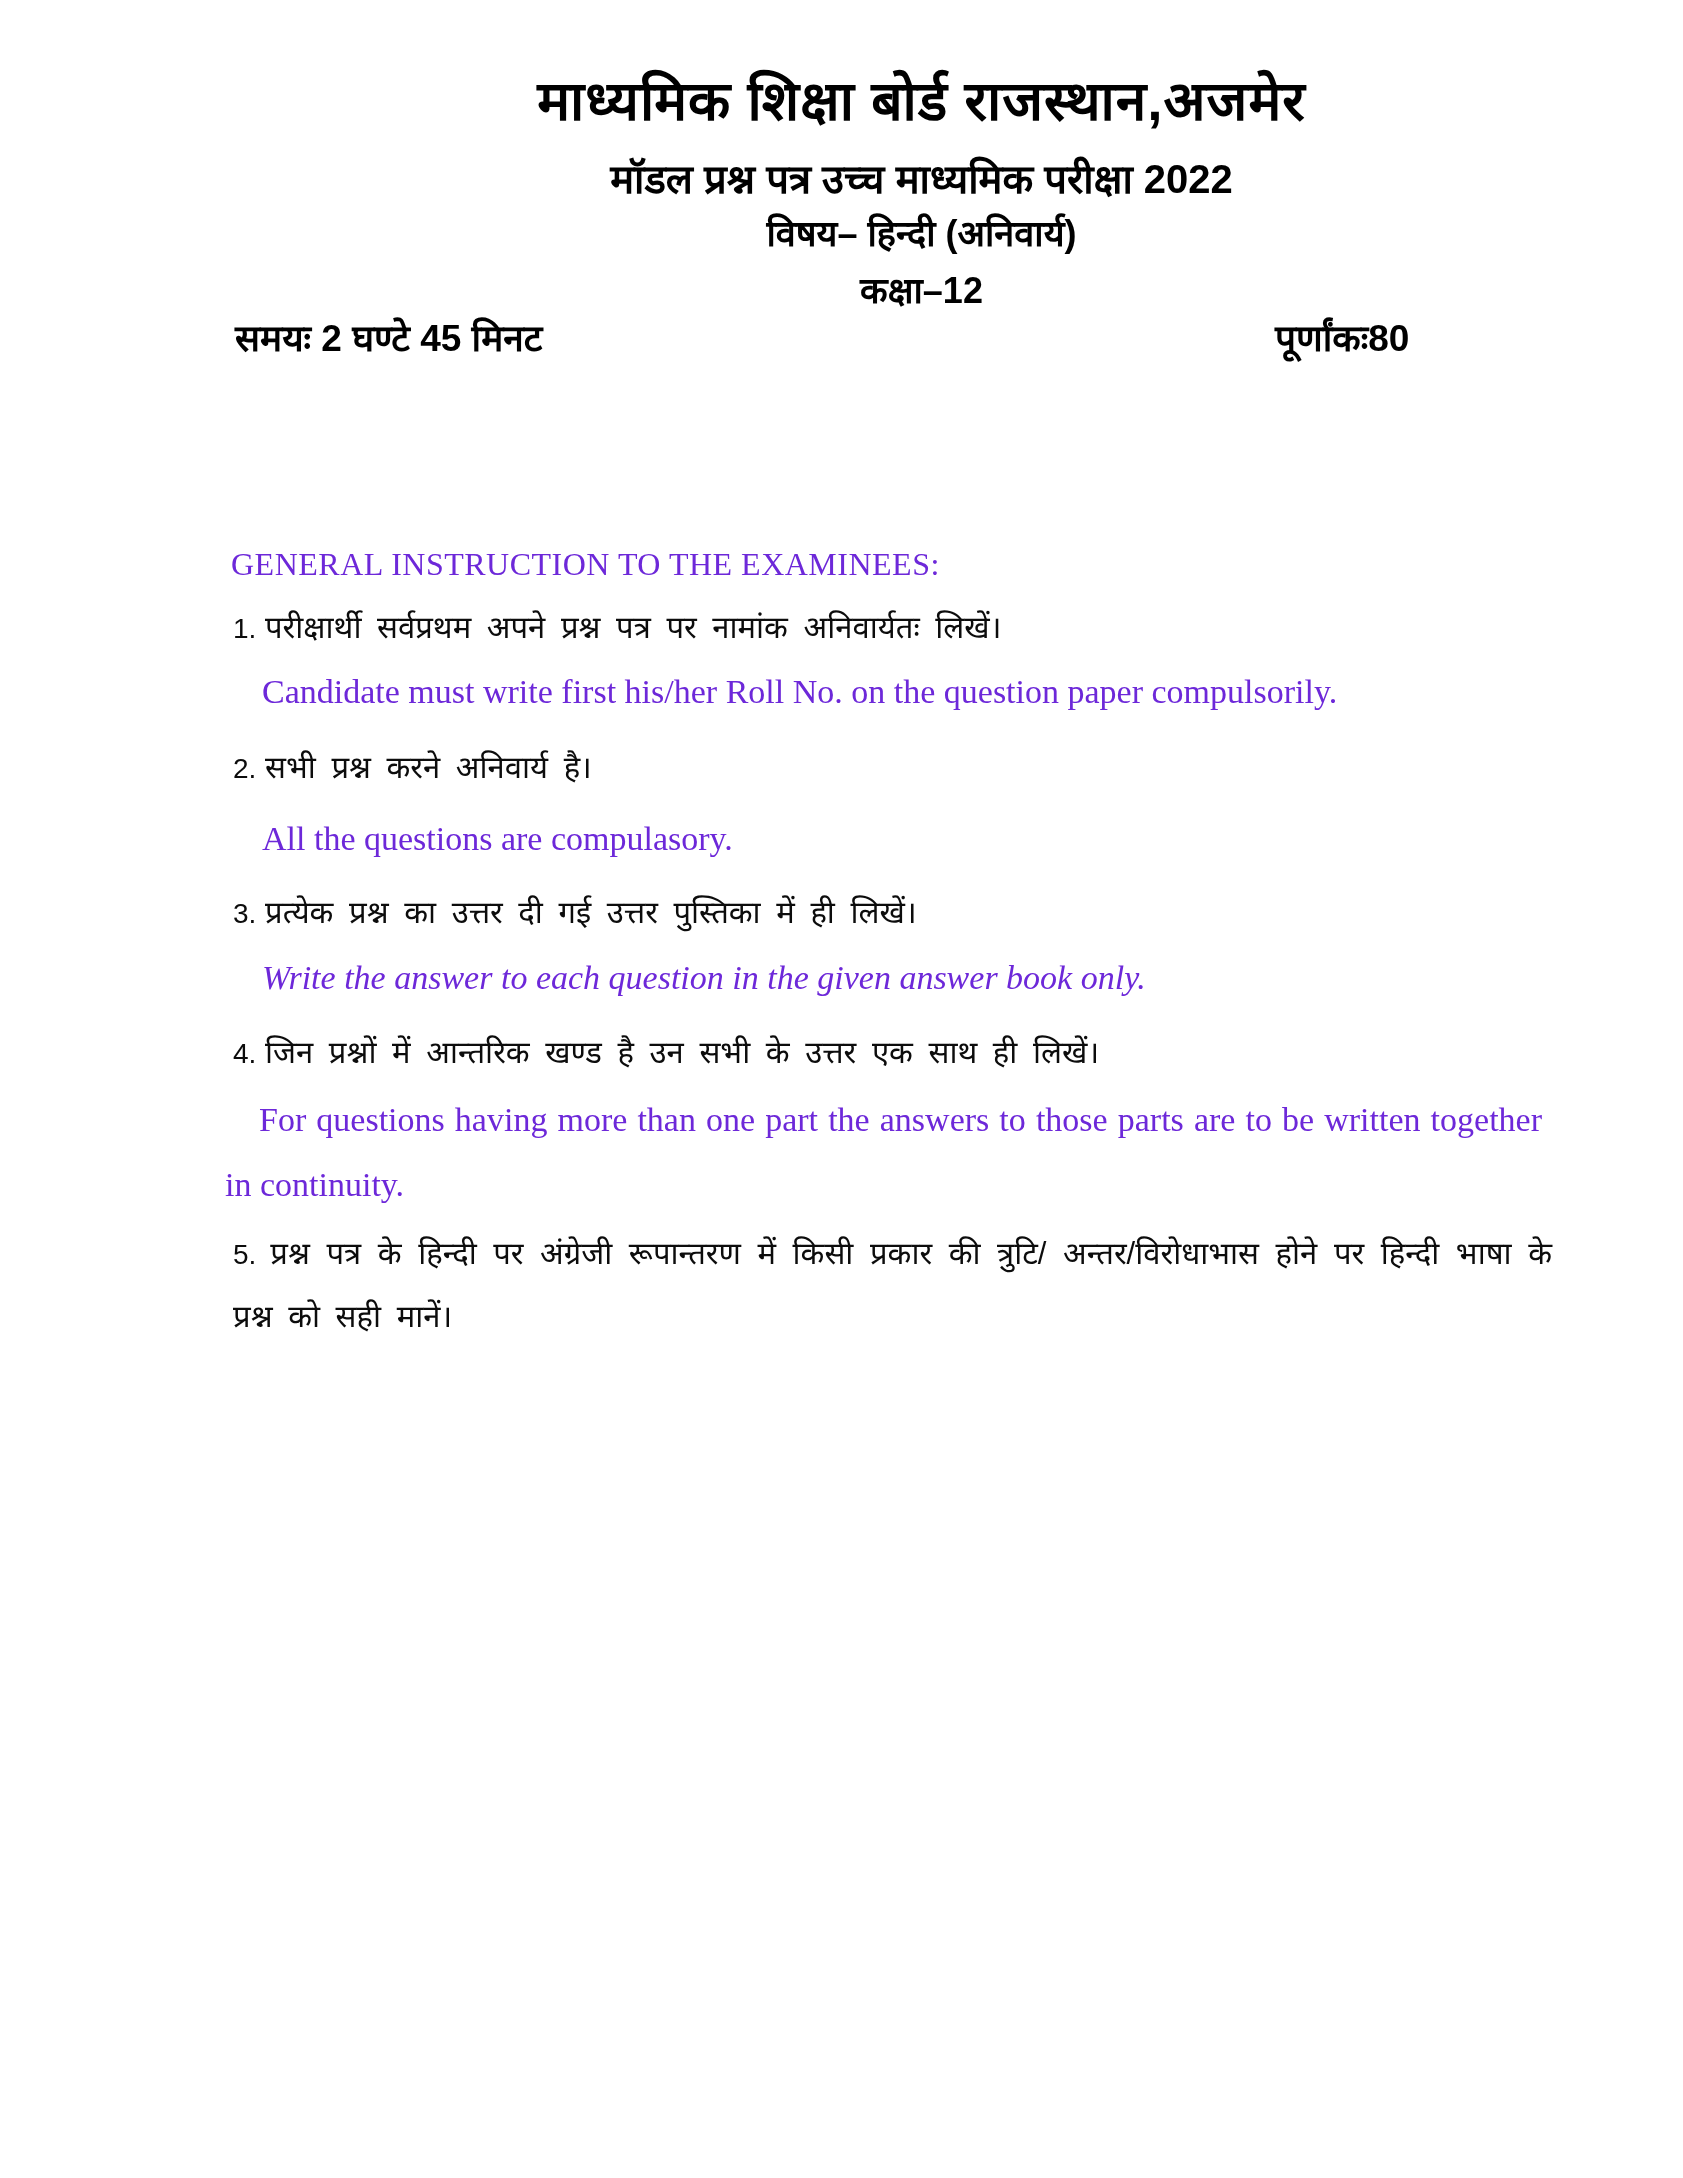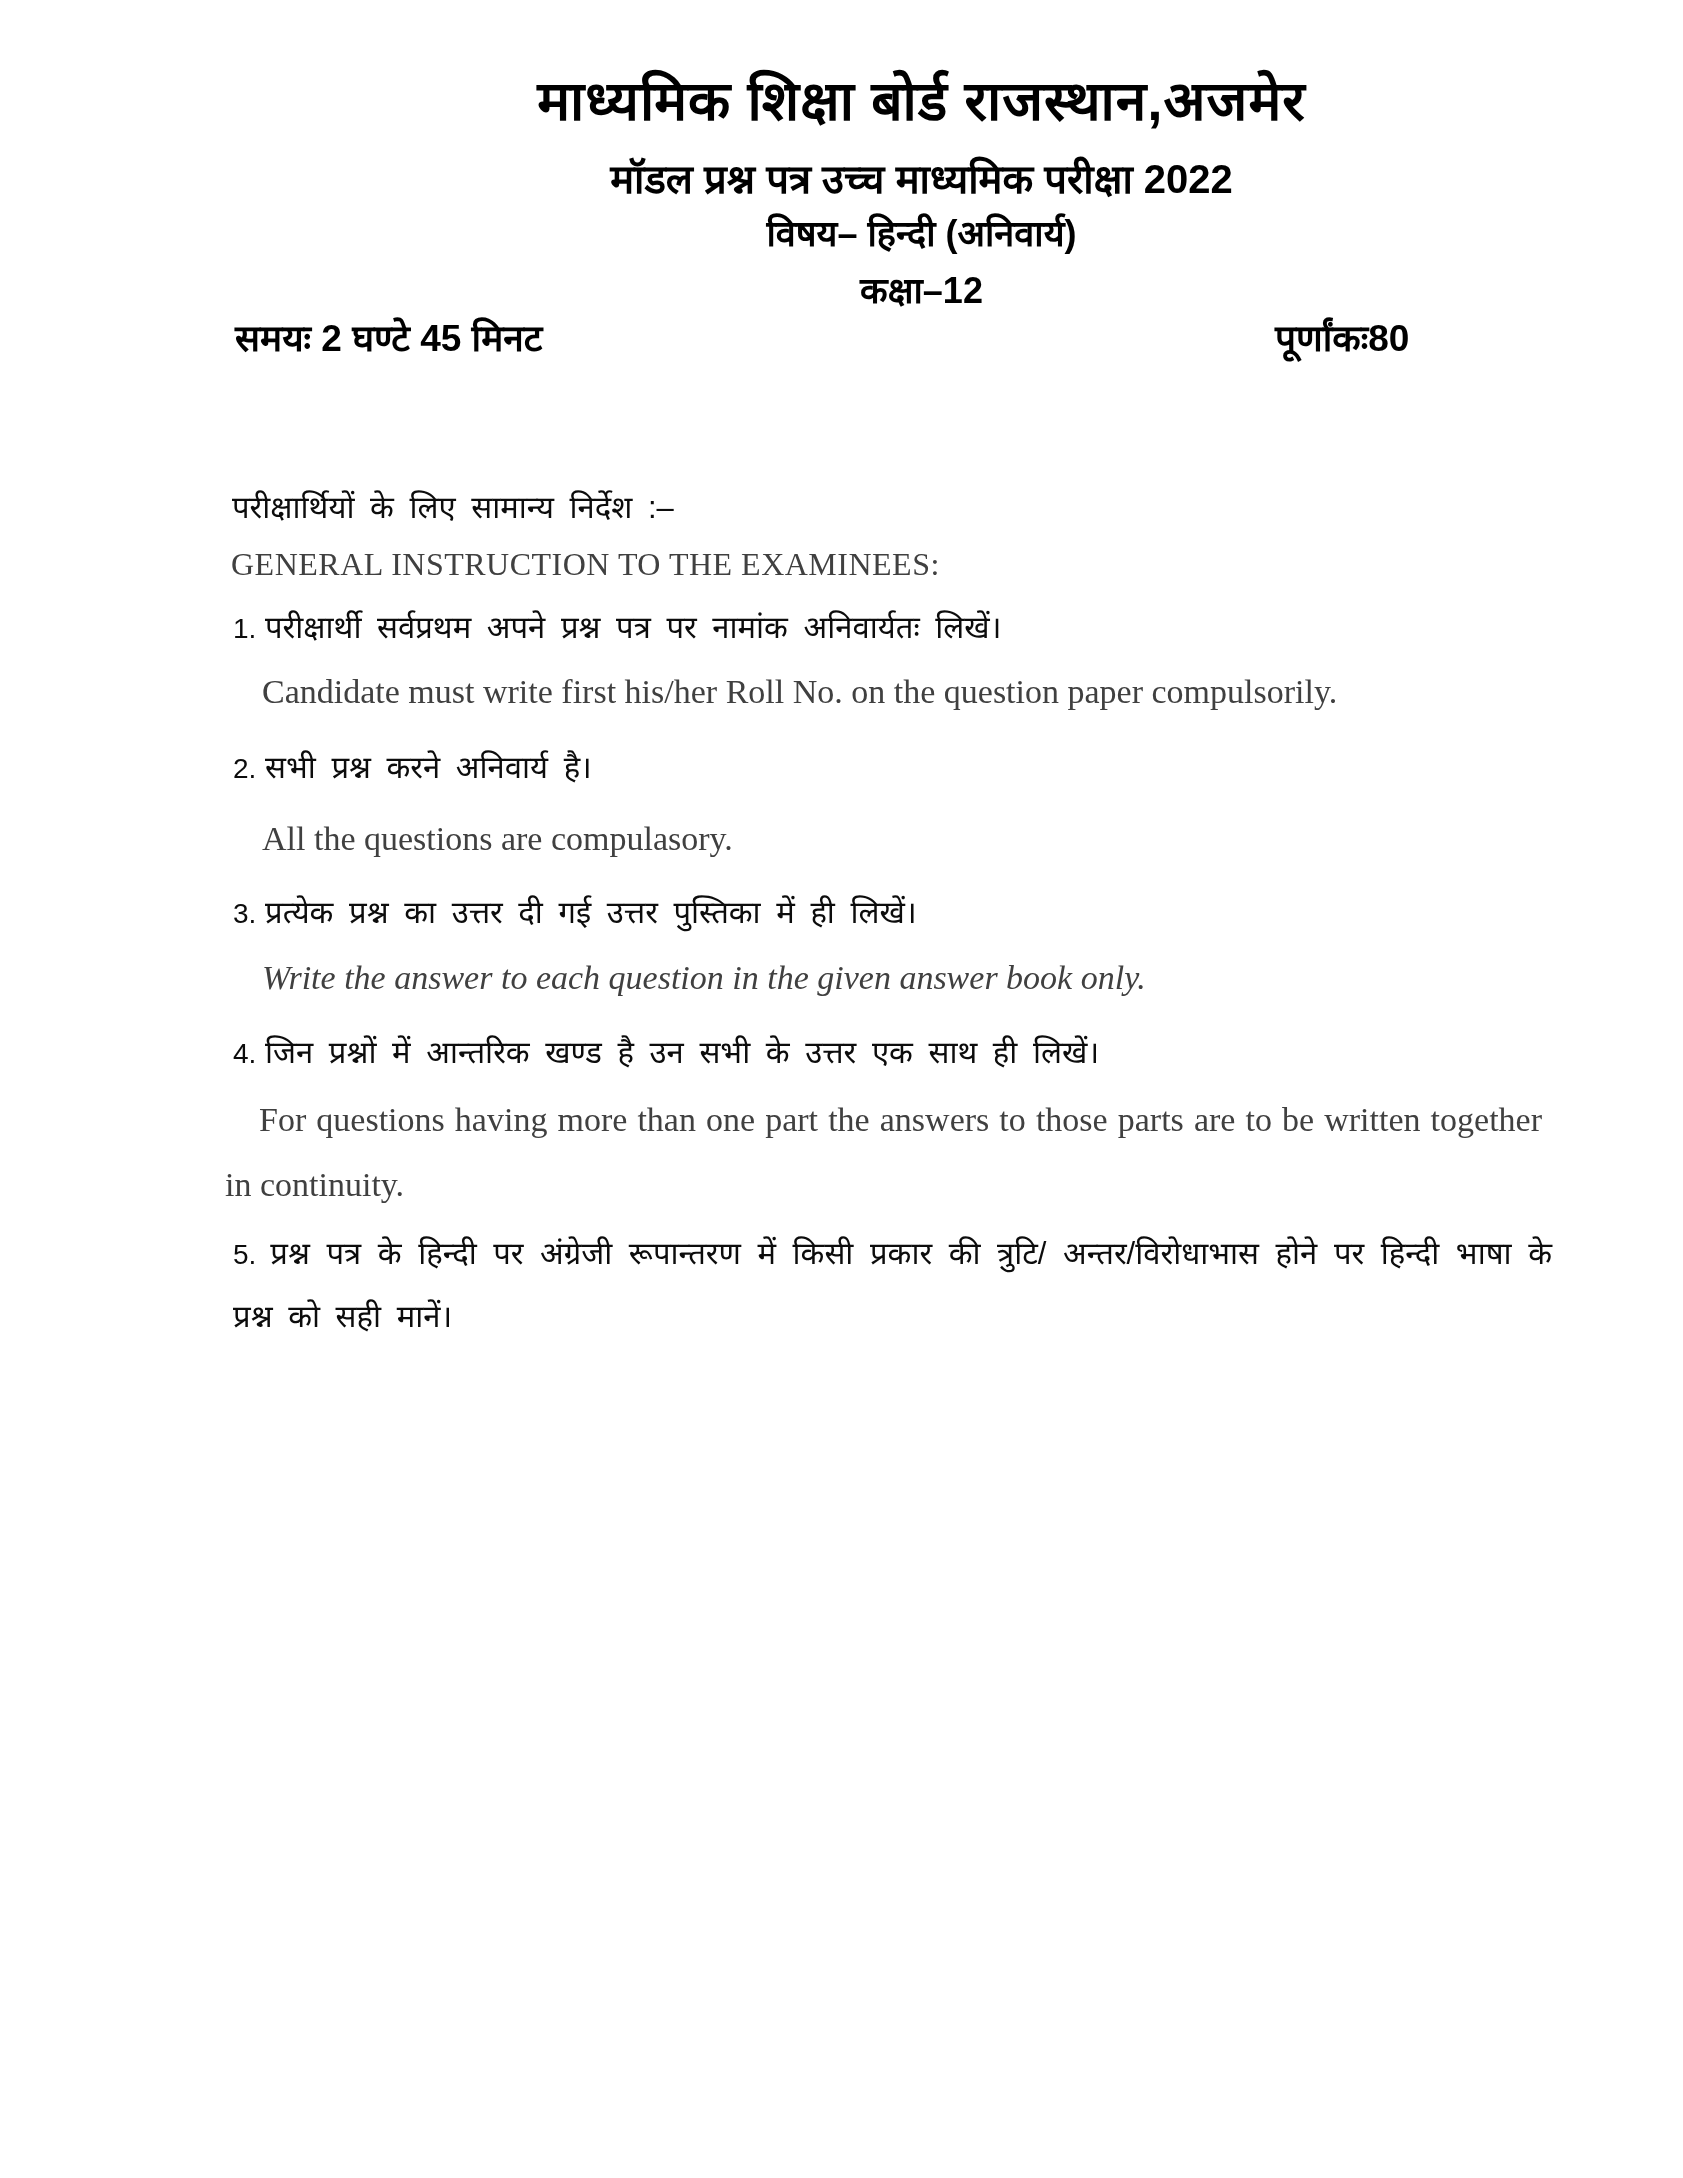--- a/index.html
+++ b/index.html
@@ -51,21 +51,21 @@
   
   .hi {
     font-family: "Liberation Sans", sans-serif;
     font-size: 31px;
     color: #0c0c0c;
     word-spacing: 7px;
   }
   .en {
     font-family: "Liberation Serif", serif;
     font-size: 34px;
-    color: #404040;
+    color: #6d28d9;
   }
   .ins-heading-hi {
     position: absolute;
     left: 199px;
     top: 485px;
     white-space: nowrap;
   }
   .ins-heading-en {
     position: absolute;
     left: 198px;
@@ -139,21 +139,20 @@
 <div id="page">
 
   <div class="hdr hdr-line1">माध्यमिक शिक्षा बोर्ड राजस्थान,अजमेर</div>
   <div class="hdr hdr-line2">मॉडल प्रश्न पत्र उच्च माध्यमिक परीक्षा 2022</div>
   <div class="hdr hdr-line3">विषय– हिन्दी (अनिवार्य)</div>
   <div class="hdr hdr-line4">कक्षा–12</div>
 
   <div class="meta meta-time">समयः 2 घण्टे 45 मिनट</div>
   <div class="meta meta-marks">पूर्णांकः80</div>
 
-  <div class="hi ins-heading-hi">परीक्षार्थियों के लिए सामान्य निर्देश :–</div>
   <div class="en ins-heading-en">GENERAL INSTRUCTION TO THE EXAMINEES:</div>
 
   <div class="hi item-hi i1-hi">
     <span class="num">1.</span>
     <span class="text">परीक्षार्थी सर्वप्रथम अपने प्रश्न पत्र पर नामांक अनिवार्यतः लिखें।</span>
   </div>
   <div class="en item-en i1-en">Candidate must write first his/her Roll No. on the question paper compulsorily.</div>
 
   <div class="hi item-hi i2-hi">
     <span class="num">2.</span>

